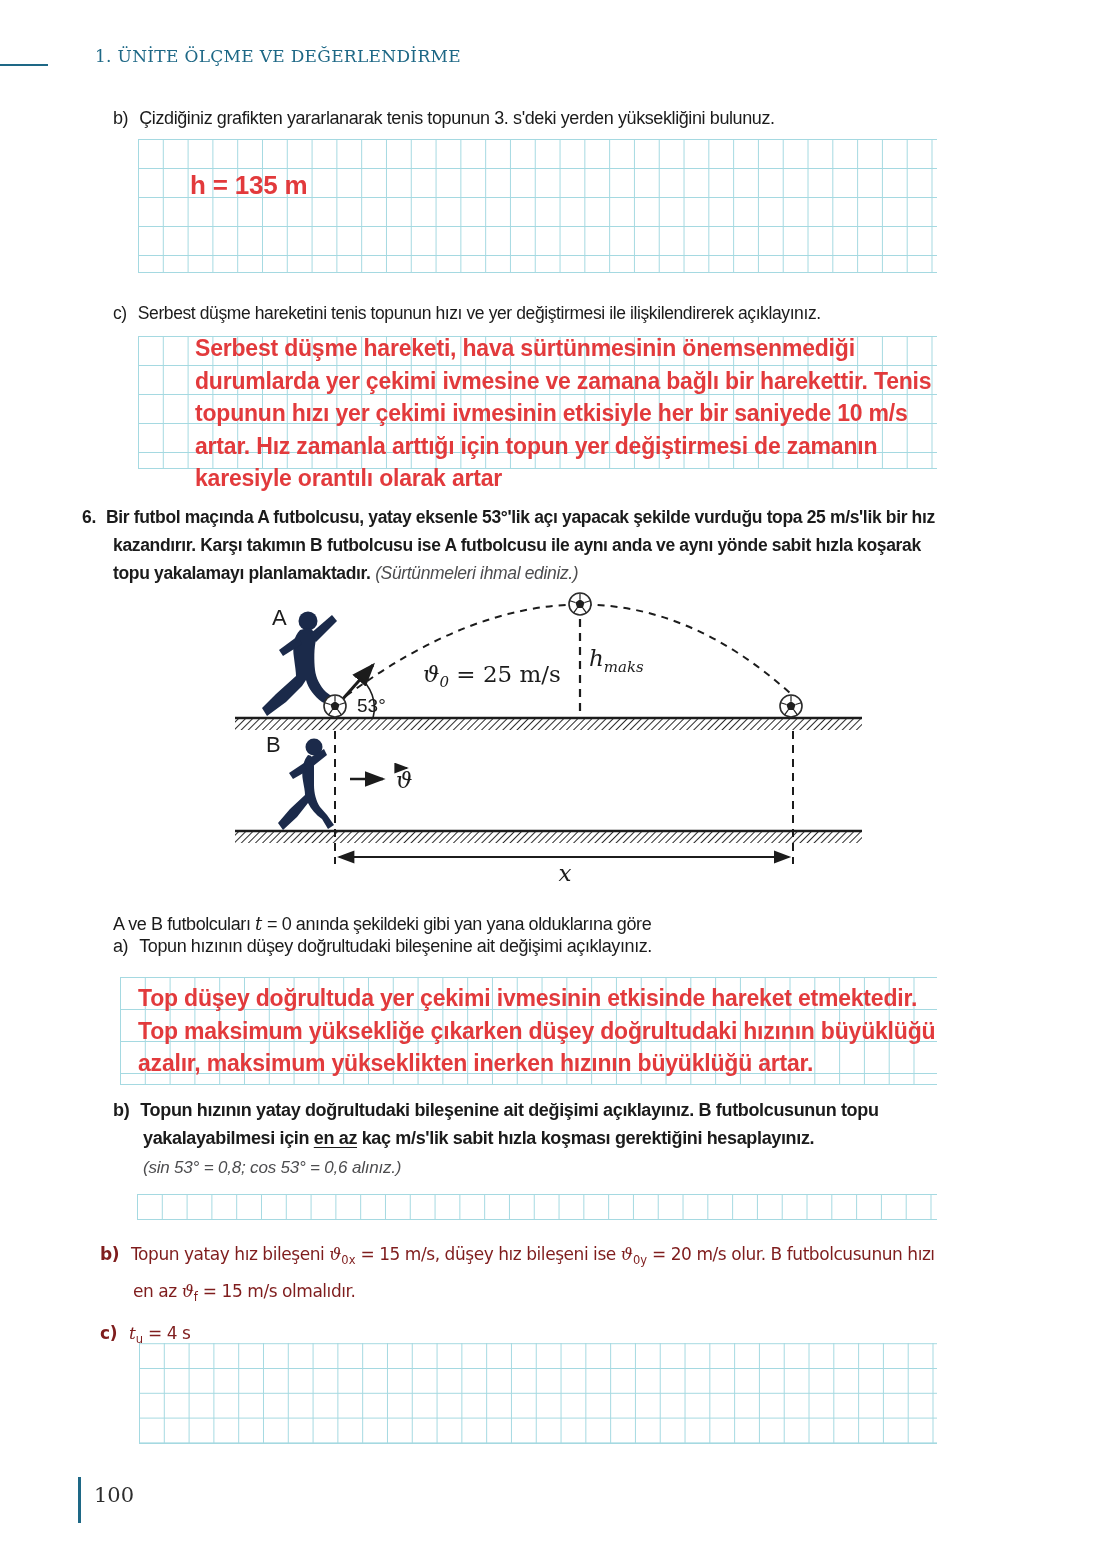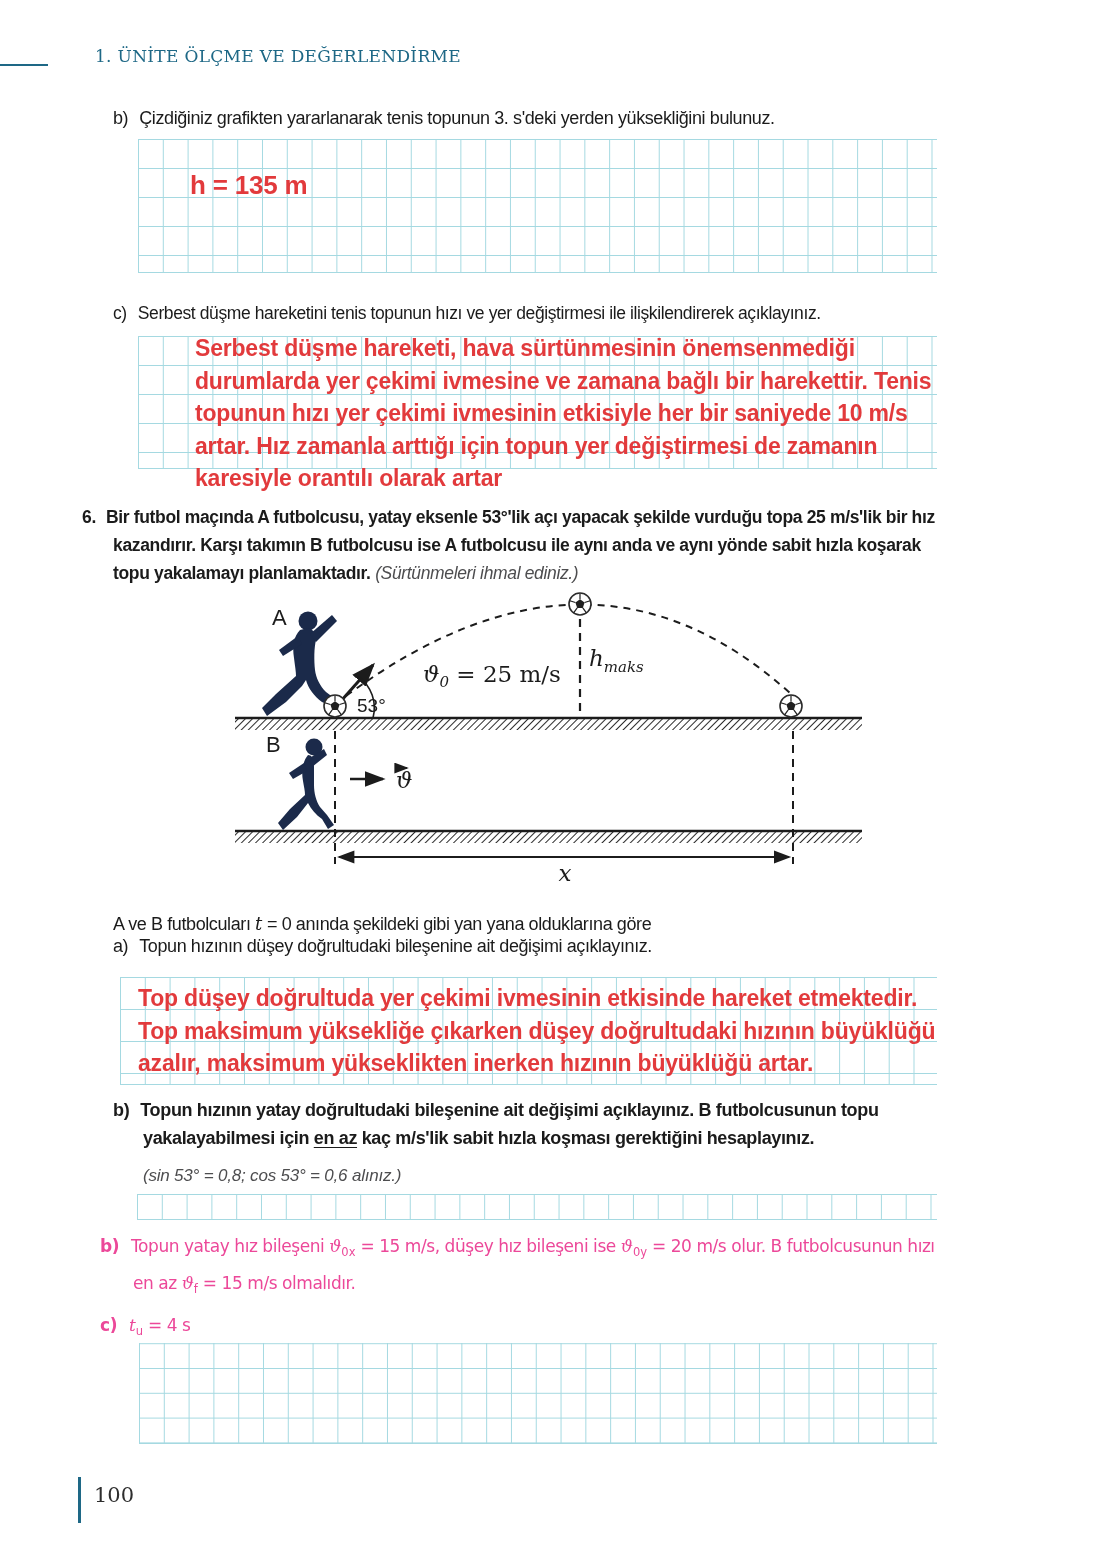--- a/index.html
+++ b/index.html
@@ -23,25 +23,25 @@
   .redlines div{line-height:32.6px;}
   .grid{
     position:absolute;
     background-image:
       linear-gradient(to right,var(--grid) 1px,transparent 1px),
       linear-gradient(to bottom,var(--grid) 1px,transparent 1px);
     background-size:24.8px 29px;
     border-right:1px solid var(--grid);
     border-bottom:1px solid var(--grid);
   }
-  .gray{position:absolute;font-family:"DejaVu Sans",sans-serif;font-size:17px;letter-spacing:-0.45px;color:#ec4899;white-space:nowrap;line-height:31px;}
+  .gray{position:absolute;font-family:"DejaVu Sans",sans-serif;font-size:17px;letter-spacing:-0.45px;color:#7f1d1d;white-space:nowrap;line-height:31px;margin-top:8px;}
   .gray .lbl{font-weight:bold;margin-right:12px;}
   .mvar{font-family:"DejaVu Serif",serif;font-style:italic;letter-spacing:0;}
   .gray sub, .q sub{font-size:11.5px;letter-spacing:0;}
-  .hint{position:absolute;font-style:italic;font-size:17px;letter-spacing:-0.2px;color:#4d4d4f;white-space:nowrap;margin-top:8px;}
+  .hint{position:absolute;font-style:italic;font-size:17px;letter-spacing:-0.2px;color:#4d4d4f;white-space:nowrap;}
   .note{font-style:italic;font-weight:normal;color:#4d4d4f;}
   .uline{text-decoration:underline;text-underline-offset:3px;}
   .header-title{position:absolute;left:95px;top:46px;font-family:"DejaVu Serif",serif;font-size:17px;letter-spacing:0.3px;color:var(--teal);white-space:nowrap;}
   .header-rule{position:absolute;left:0;top:64px;width:48px;height:2px;background:var(--teal);}
   .footer-bar{position:absolute;left:78px;top:1477px;width:3px;height:46px;background:var(--teal);}
   .footer-num{position:absolute;left:94px;top:1483px;font-family:"DejaVu Serif",serif;font-size:21px;color:#2e2e2e;text-align:right;}
   svg text{user-select:none;}
 </style>
 </head>
 <body>

